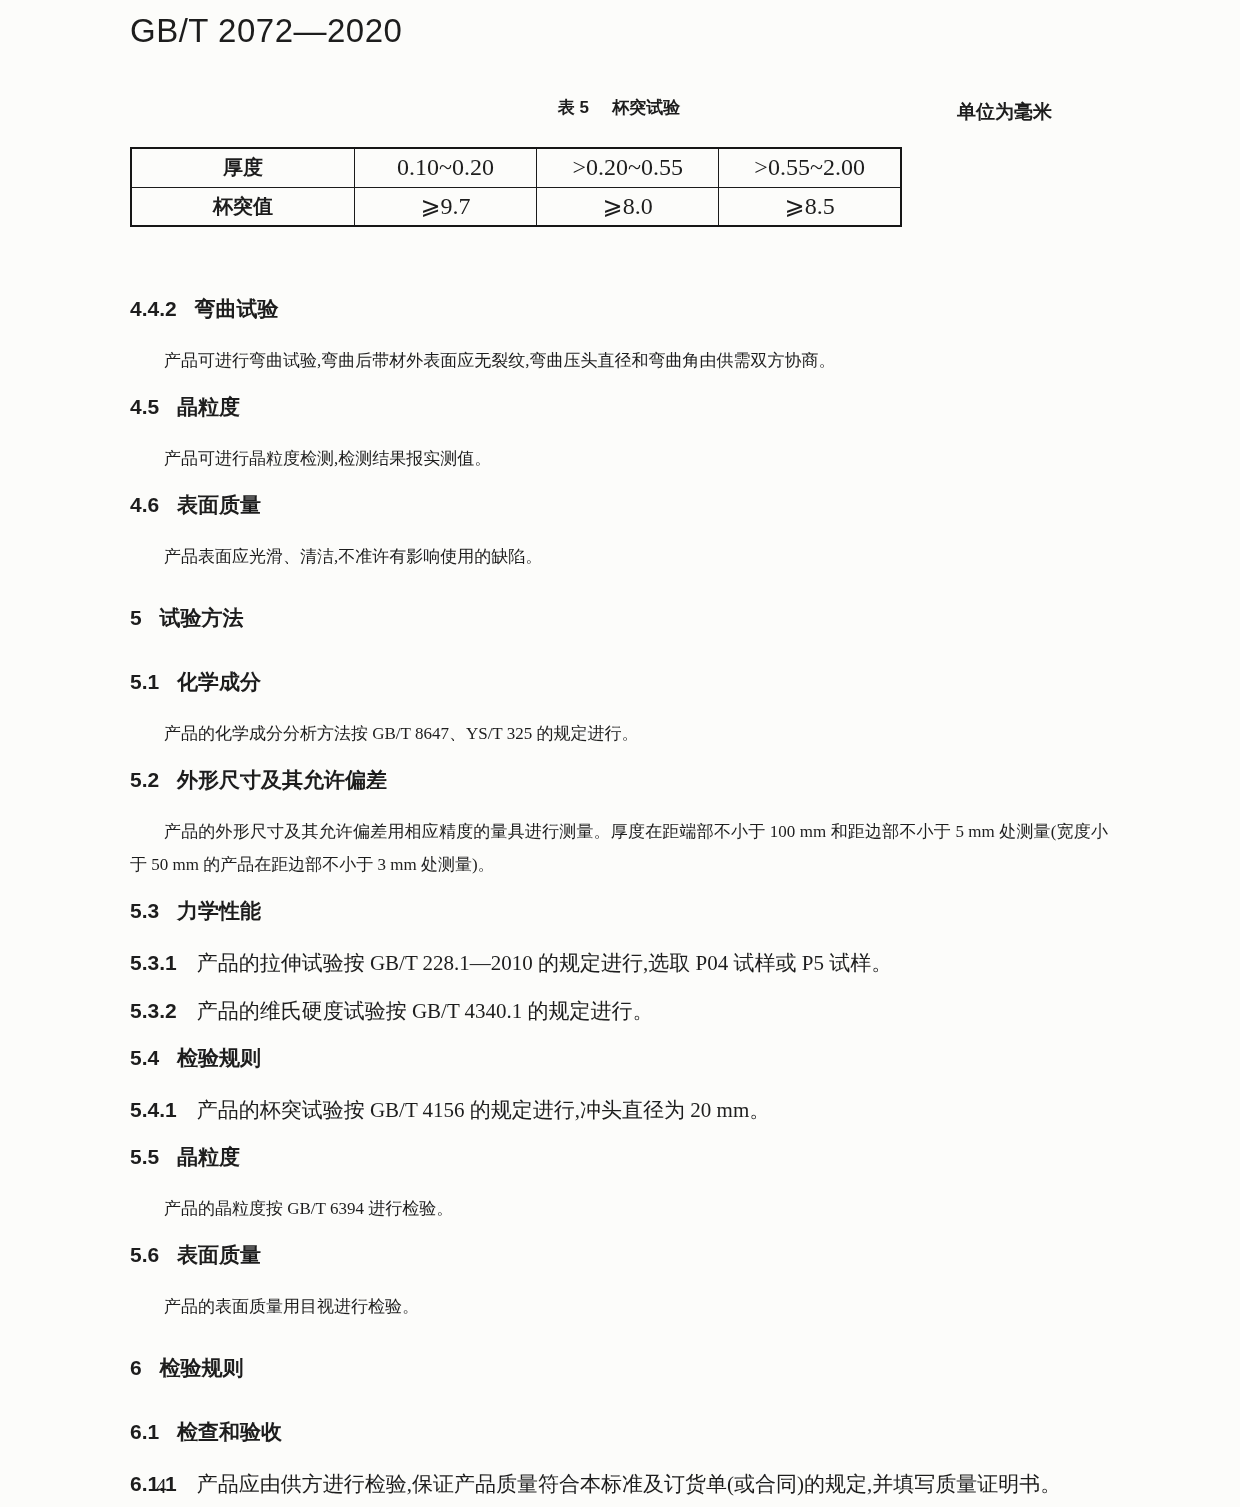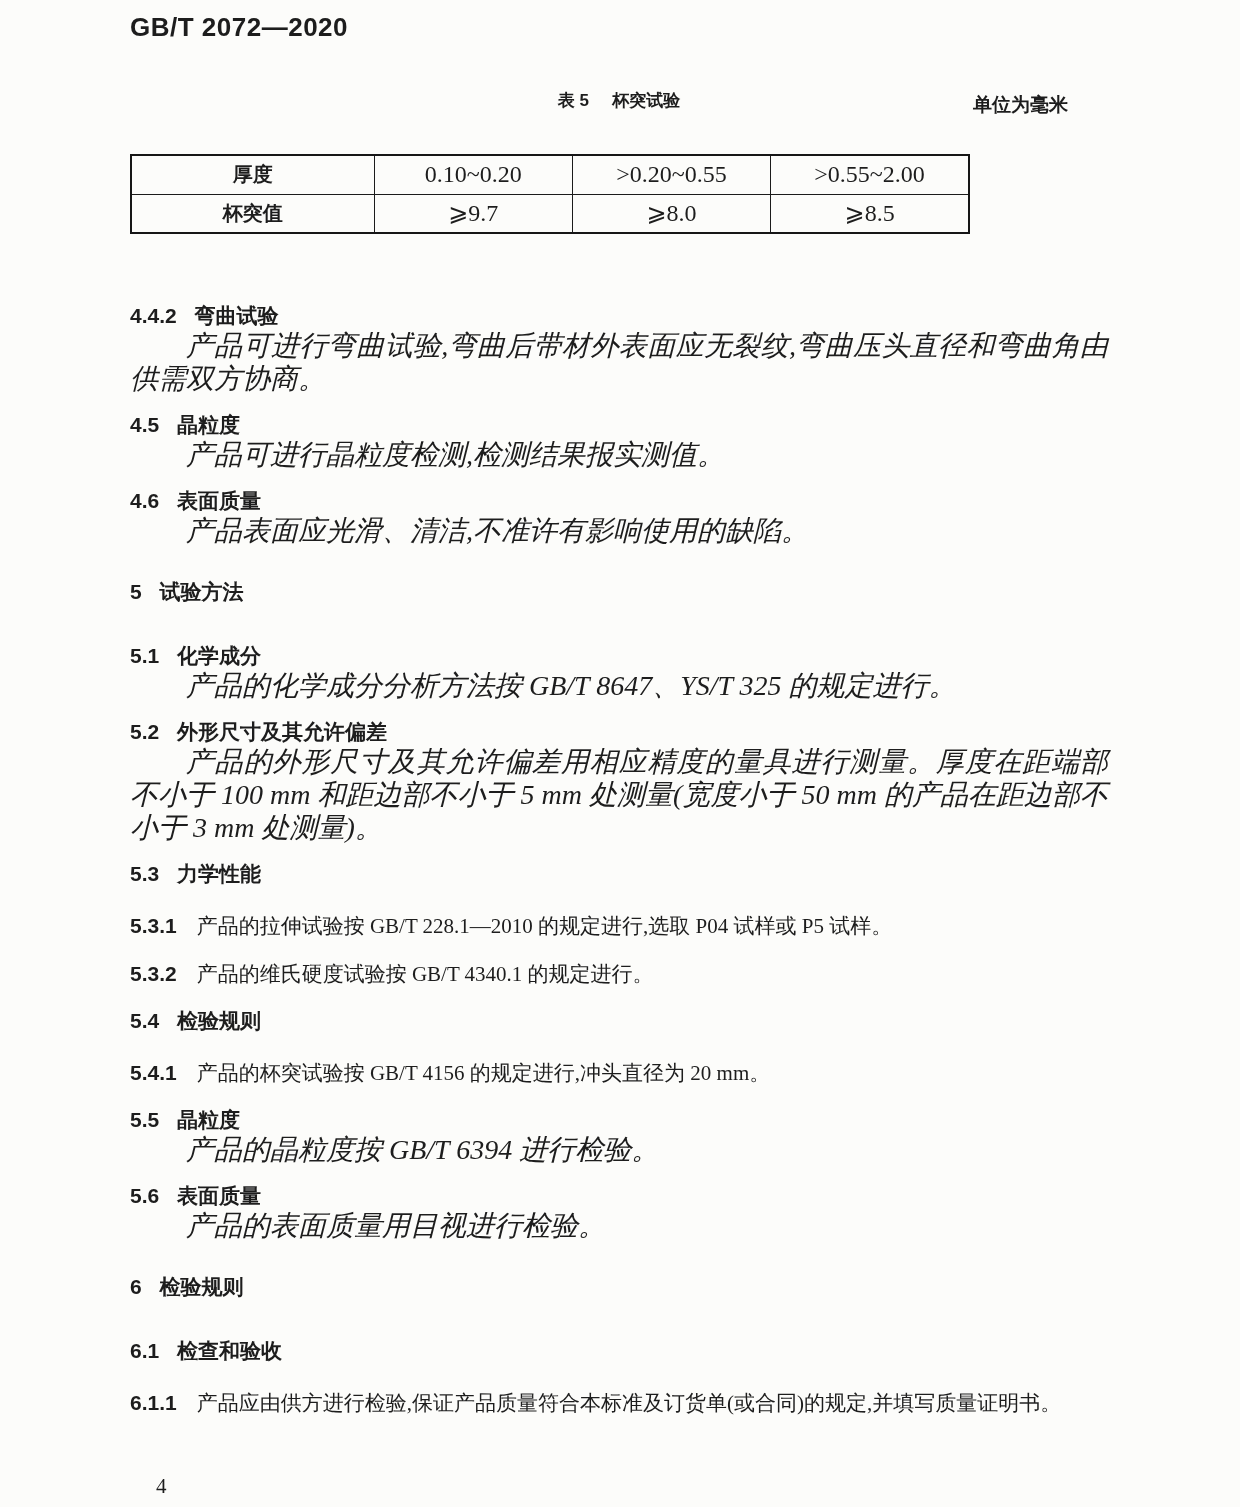--- a/index.html
+++ b/index.html
@@ -10,48 +10,48 @@
     height: 1507px;
     margin: 0 auto;
     background: #fcfcfa;
     color: #1d1d1d;
     padding: 12px 132px 0 130px;
     overflow: hidden;
     font-family: "Liberation Serif", serif;
   }
   .doc-header {
     font-family: "Liberation Sans", sans-serif;
-    font-weight: bold;
-    font-size: 26px;
+    font-weight: normal;
+    font-size: 33px;
     letter-spacing: 0.5px;
   }
   .caption-row {
     position: relative;
     margin-top: 46px;
     height: 30px;
   }
   .caption {
     text-align: center;
     font-family: "Liberation Sans", sans-serif;
     font-weight: bold;
     font-size: 17px;
   }
   .caption .cap-title { margin-left: 1.1em; }
   .unit-note {
     position: absolute;
-    right: 40px;
+    right: 56px;
     top: 3px;
     font-family: "Liberation Sans", sans-serif;
     font-weight: bold;
     font-size: 19px;
   }
   table.t5 {
     border-collapse: collapse;
-    width: 840px;
-    margin-top: 35px;
+    width: 772px;
+    margin-top: 21px;
     border: 2.5px solid #161616;
     table-layout: fixed;
   }
   table.t5 th, table.t5 td {
     border: 1.6px solid #1b1b1b;
     height: 39px;
     text-align: center;
     vertical-align: middle;
   }
   table.t5 th {
@@ -70,25 +70,25 @@
     font-weight: bold;
     font-size: 21px;
     margin-top: 16px;
     line-height: 27px;
   }
   .h .ht { margin-left: 0.85em; }
   .h.after-table { margin-top: 68px; }
   .h.chapter { margin-top: 31px; }
   .h.after-h { margin-top: 37px; }
   .para {
-    font-size: 28px;
+    font-size: 17px;
     line-height: 33px;
     text-indent: 2em;
     text-align: justify;
-    font-style: italic;
+    margin-top: 22px;
   }
   .clause {
     font-size: 21px;
     line-height: 33px;
     margin-top: 22px;
   }
   .clause + .clause { margin-top: 14px; }
   .hn {
     font-family: "Liberation Sans", sans-serif;
     font-weight: bold;

